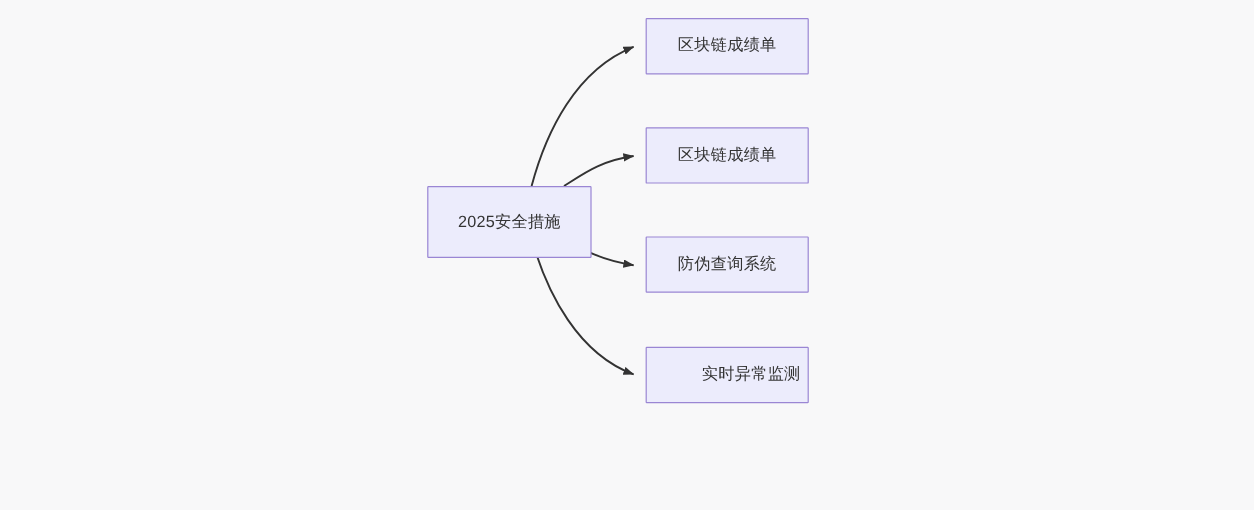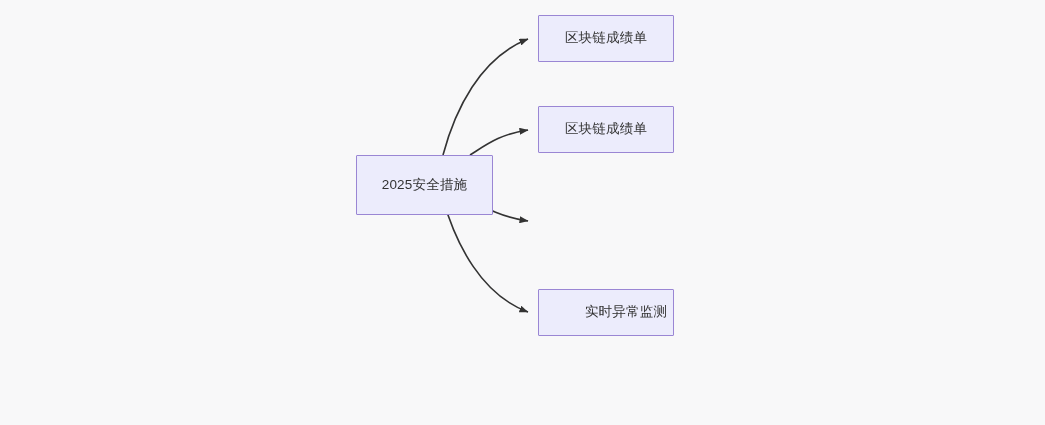--- a/index.html
+++ b/index.html
@@ -94,18 +94,21 @@
   </div>
 
   <div class="node node-leaf" id="node-leaf-0">
     <span class="node-label">区块链成绩单</span>
   </div>
 
   <div class="node node-leaf" id="node-leaf-1">
     <span class="node-label">区块链成绩单</span>
   </div>
 
+  <div class="node node-leaf" id="node-leaf-2">
+    <span class="node-label">防伪查询系统</span>
+  </div>
 
   <div class="node node-leaf" id="node-leaf-3">
     <span class="node-label">实时异常监测</span>
   </div>
 
 </div>
 
 </body></html>

